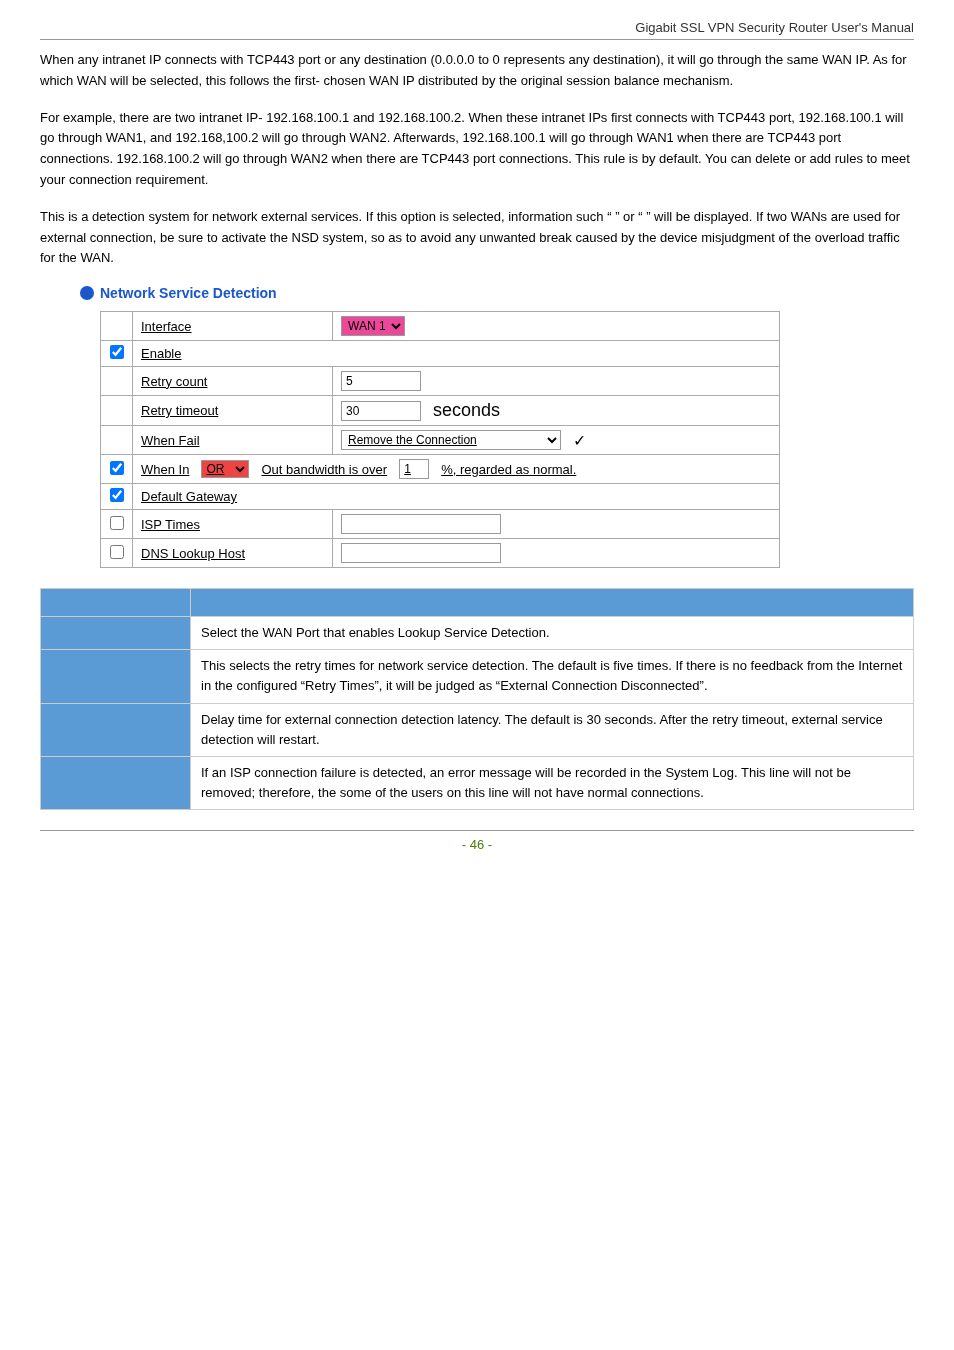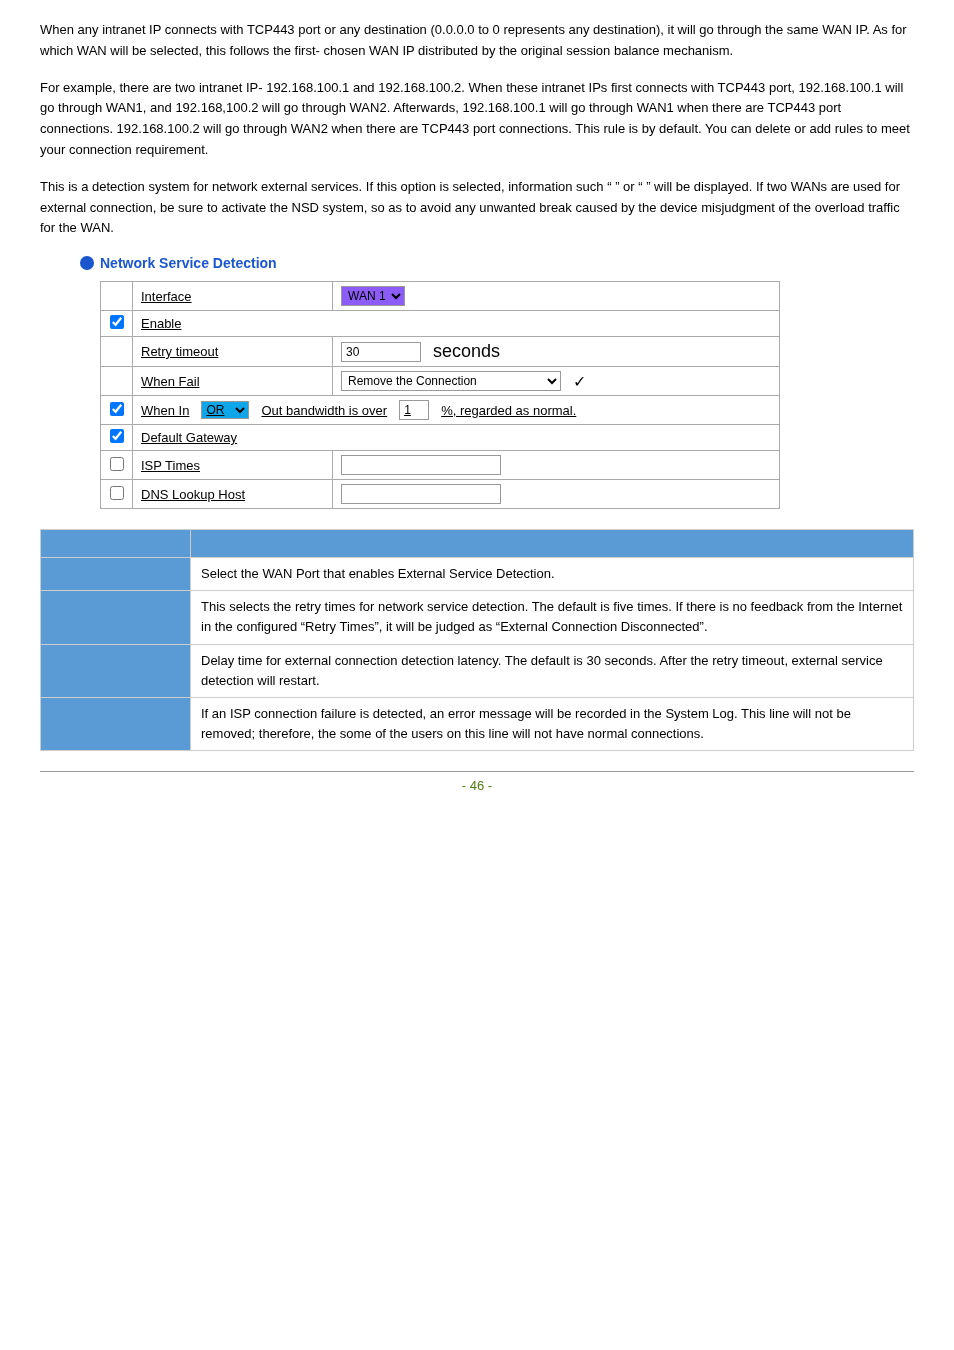--- a/index.html
+++ b/index.html
@@ -74,35 +74,36 @@
       width: 200px;
       text-decoration: underline;
     }
     .nsd-table tr td:nth-child(3) {
       min-width: 200px;
     }
     .wan-select {
       border: 1px solid #999;
       padding: 1px 2px;
       font-size: 12px;
-      background: #8b5cf6;
+      background: #ec4899;
     }
     .text-input {
       border: 1px solid #999;
       padding: 2px 4px;
       font-size: 12px;
       width: 80px;
       background: #fff;
     }
     .when-fail-select {
       border: 1px solid #999;
       padding: 1px 2px;
       font-size: 12px;
       width: 220px;
       background: #fff;
+      text-decoration: underline;
     }
     .row-inline {
       display: flex;
       align-items: center;
       gap: 12px;
     }
     
     .desc-table {
       border-collapse: collapse;
       width: 100%;
@@ -145,20 +146,23 @@
     }
     select {
       cursor: pointer;
     }
   </style>
 </head>
 <body>
 
 <div class="page">
 
+  <div class="page-title-line">
+    <span>Gigabit SSL VPN Security Router User's Manual</span>
+  </div>
 
   <p class="body-text">When any intranet IP connects with TCP443 port or any destination (0.0.0.0 to 0 represents any destination), it will go through the same WAN IP. As for which WAN will be selected, this follows the first- chosen WAN IP distributed by the original session balance mechanism.</p>
 
   <p class="body-text">For example, there are two intranet IP- 192.168.100.1 and 192.168.100.2. When these intranet IPs first connects with TCP443 port, 192.168.100.1 will go through WAN1, and 192.168,100.2 will go through WAN2. Afterwards, 192.168.100.1 will go through WAN1 when there are TCP443 port connections. 192.168.100.2 will go through WAN2 when there are TCP443 port connections. This rule is by default. You can delete or add rules to meet your connection requirement.</p>
 
   <p class="body-text">This is a detection system for network external services. If this option is selected, information such “      ” or “                  ” will be displayed. If two WANs are used for external connection, be sure to activate the NSD system, so as to avoid any unwanted break caused by the device misjudgment of the overload traffic for the WAN.</p>
 
   <div class="section-heading">
     <span class="section-heading-icon"></span>
     <span class="section-heading-text">Network Service Detection</span>
@@ -178,20 +182,27 @@
       </td>
     </tr>
 
     <tr>
       <td>
         <input type="checkbox" checked="" style="">
       </td>
       <td colspan="2">Enable</td>
     </tr>
 
+    <tr>
+      <td></td>
+      <td>Retry count</td>
+      <td>
+        <input type="text" class="text-input" value="5" style="">
+      </td>
+    </tr>
 
     <tr>
       <td></td>
       <td>Retry timeout</td>
       <td>
         <span class="row-inline">
           <input type="text" class="text-input" value="30" style="">
           <span class="seconds-label">seconds</span>
         </span>
       </td>
@@ -211,21 +222,21 @@
       </td>
     </tr>
 
     <tr>
       <td>
         <input type="checkbox" checked="" style="">
       </td>
       <td colspan="2">
         <span class="row-inline">
           <span>When In</span>
-          <select style="border:1px solid #999; font-size:12px; background:#0ea5e9;">
+          <select style="border:1px solid #999; font-size:12px; background:#ef4444;">
             <option>OR</option>
             <option>AND</option>
           </select>
           <span>Out bandwidth is over</span>
           <input type="text" style="border: 1px solid rgb(153, 153, 153); width: 30px; padding: 2px 4px; font-size: 12px;" value="1">
           <span>%, regarded as normal.</span>
         </span>
       </td>
     </tr>
 
@@ -262,21 +273,21 @@
   <table class="desc-table">
 
     <tbody>
         <tr class="header-row">
       <td></td>
       <td></td>
     </tr>
 
     <tr>
       <td></td>
-      <td>Select the WAN Port that enables External Service Detection.</td>
+      <td>Select the WAN Port that enables Lookup Service Detection.</td>
     </tr>
 
     <tr>
       <td></td>
       <td>This selects the retry times for network service detection. The default is five times. If there is no feedback from the Internet in the configured “Retry Times”, it will be judged as “External Connection Disconnected”.</td>
     </tr>
 
     <tr>
       <td></td>
       <td>Delay time for external connection detection latency. The default is 30 seconds. After the retry timeout, external service detection will restart.</td>

